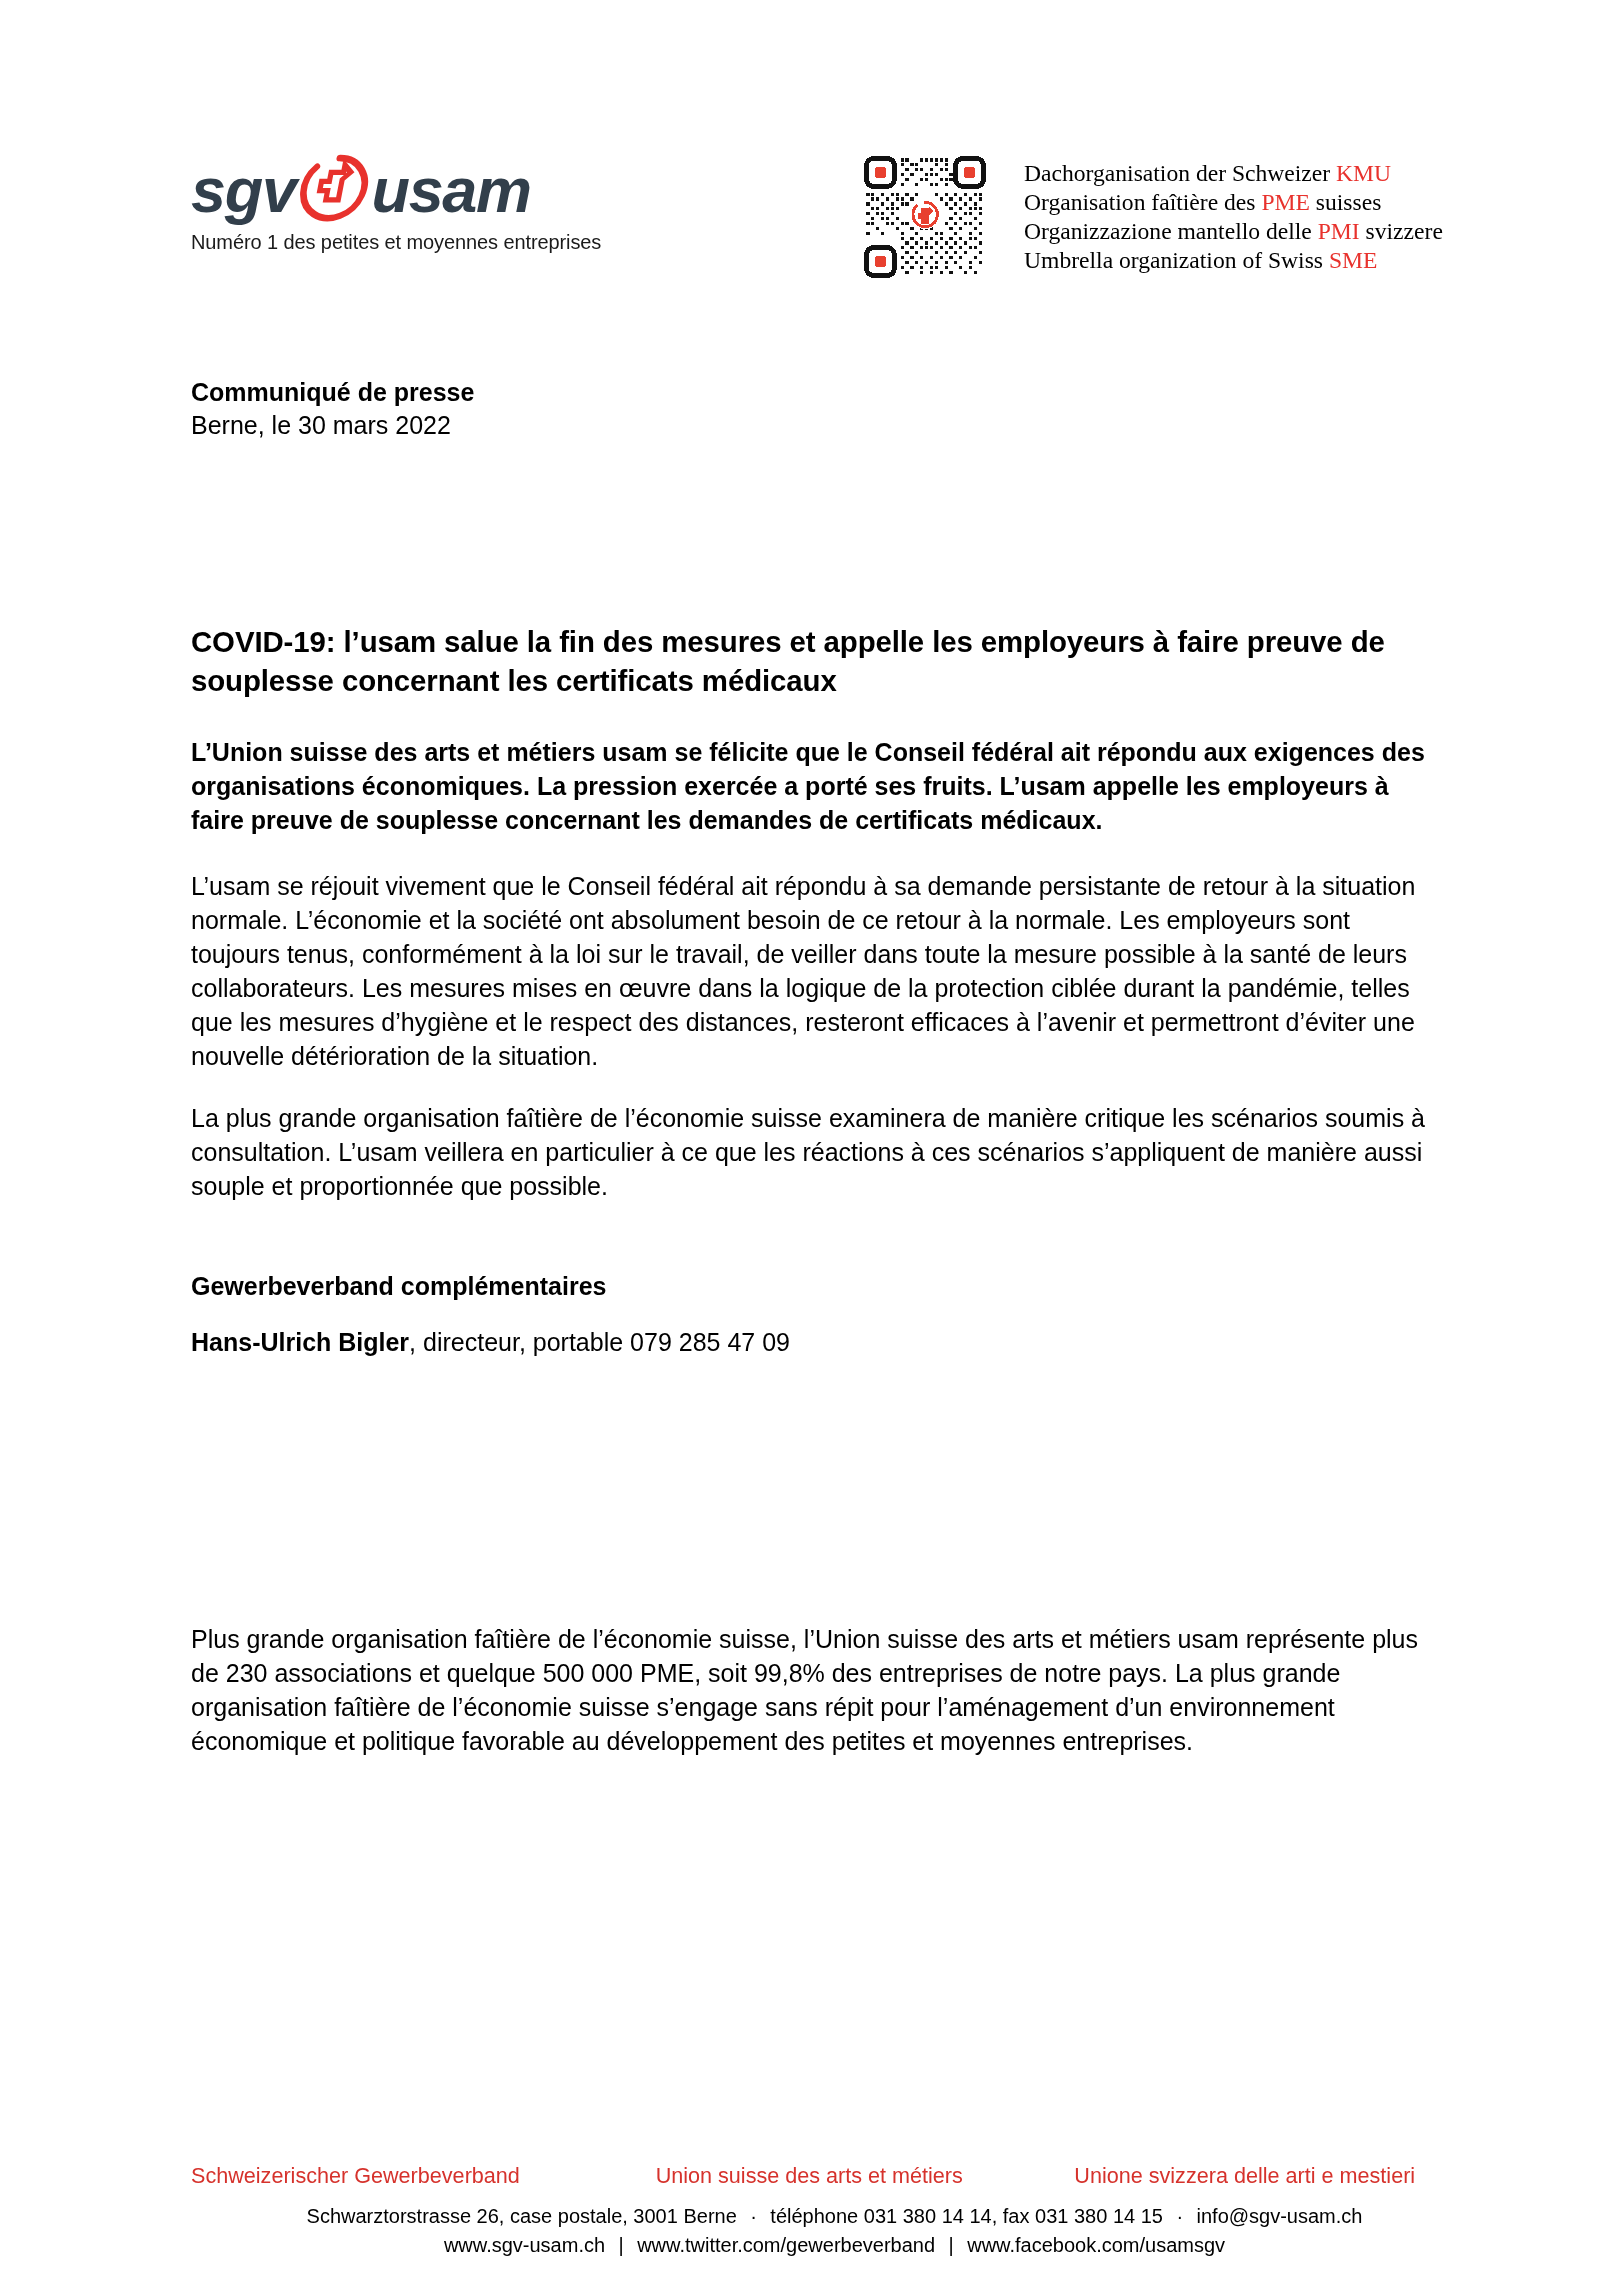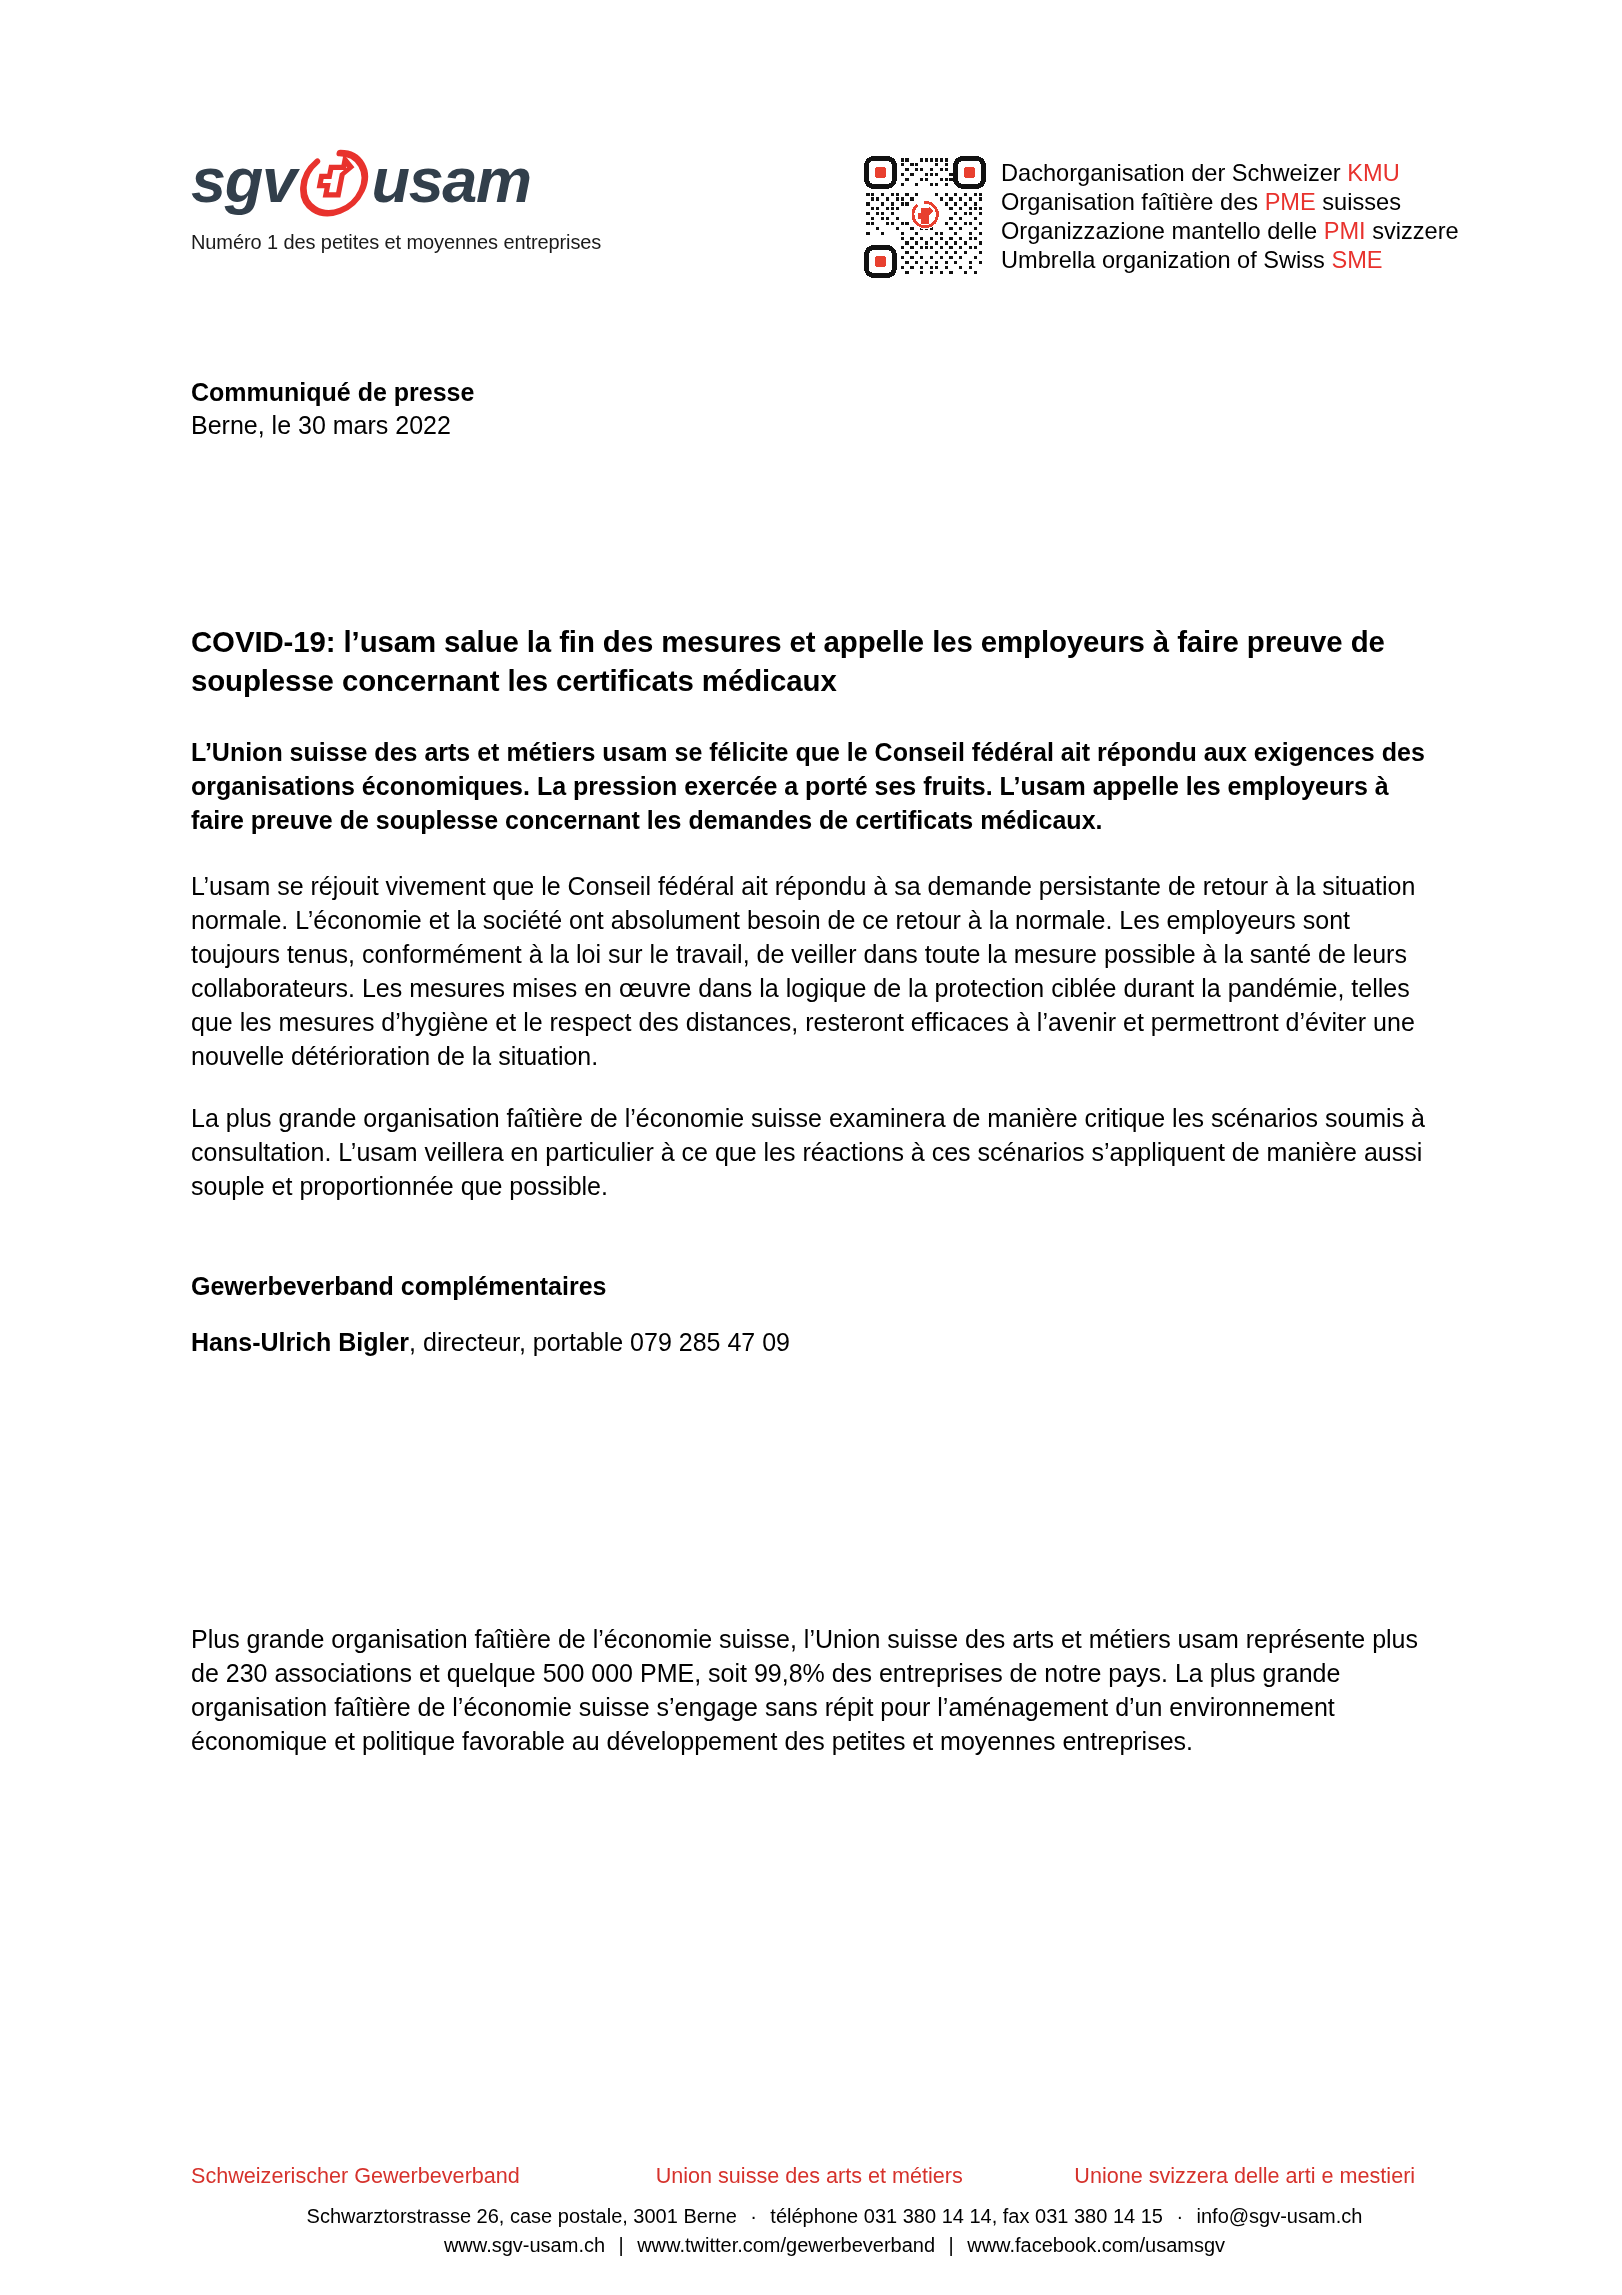--- a/index.html
+++ b/index.html
@@ -34,21 +34,21 @@
   }
 
   .logo-block {
     position: absolute;
     left: 191px;
     top: 0;
     width: 419px;
   }
   .logo-wordmark {
     display: flex;
-    align-items: flex-start;
+    align-items: flex-end;
     height: 73px;
     font-style: italic;
     font-weight: bold;
     font-size: 63px;
     letter-spacing: -1.3px;
     color: #323f4b;
     line-height: 1;
   }
   .logo-sgv { margin-right: 3.9px; }
   .logo-usam { margin-left: 3.9px; }
@@ -81,26 +81,27 @@
   }
   .qr-code {
     width: 122px;
     height: 122px;
     flex: 0 0 122px;
     position: relative;
   }
   .qr-code svg { display: block; width: 122px; height: 122px; }
 
   .strapline {
-    margin-left: 15px;
+    margin-left: 38px;
     padding-top: 3.9px;
     font-size: 23.6px;
     line-height: 29px;
     color: #000000;
     white-space: nowrap;
+    font-family: Liberation Serif, serif;
   }
   .strapline .hl { color: #e8322d; }
 
   
   .content {
     position: absolute;
     left: 191px;
     top: 0;
     width: 1252px;
   }

